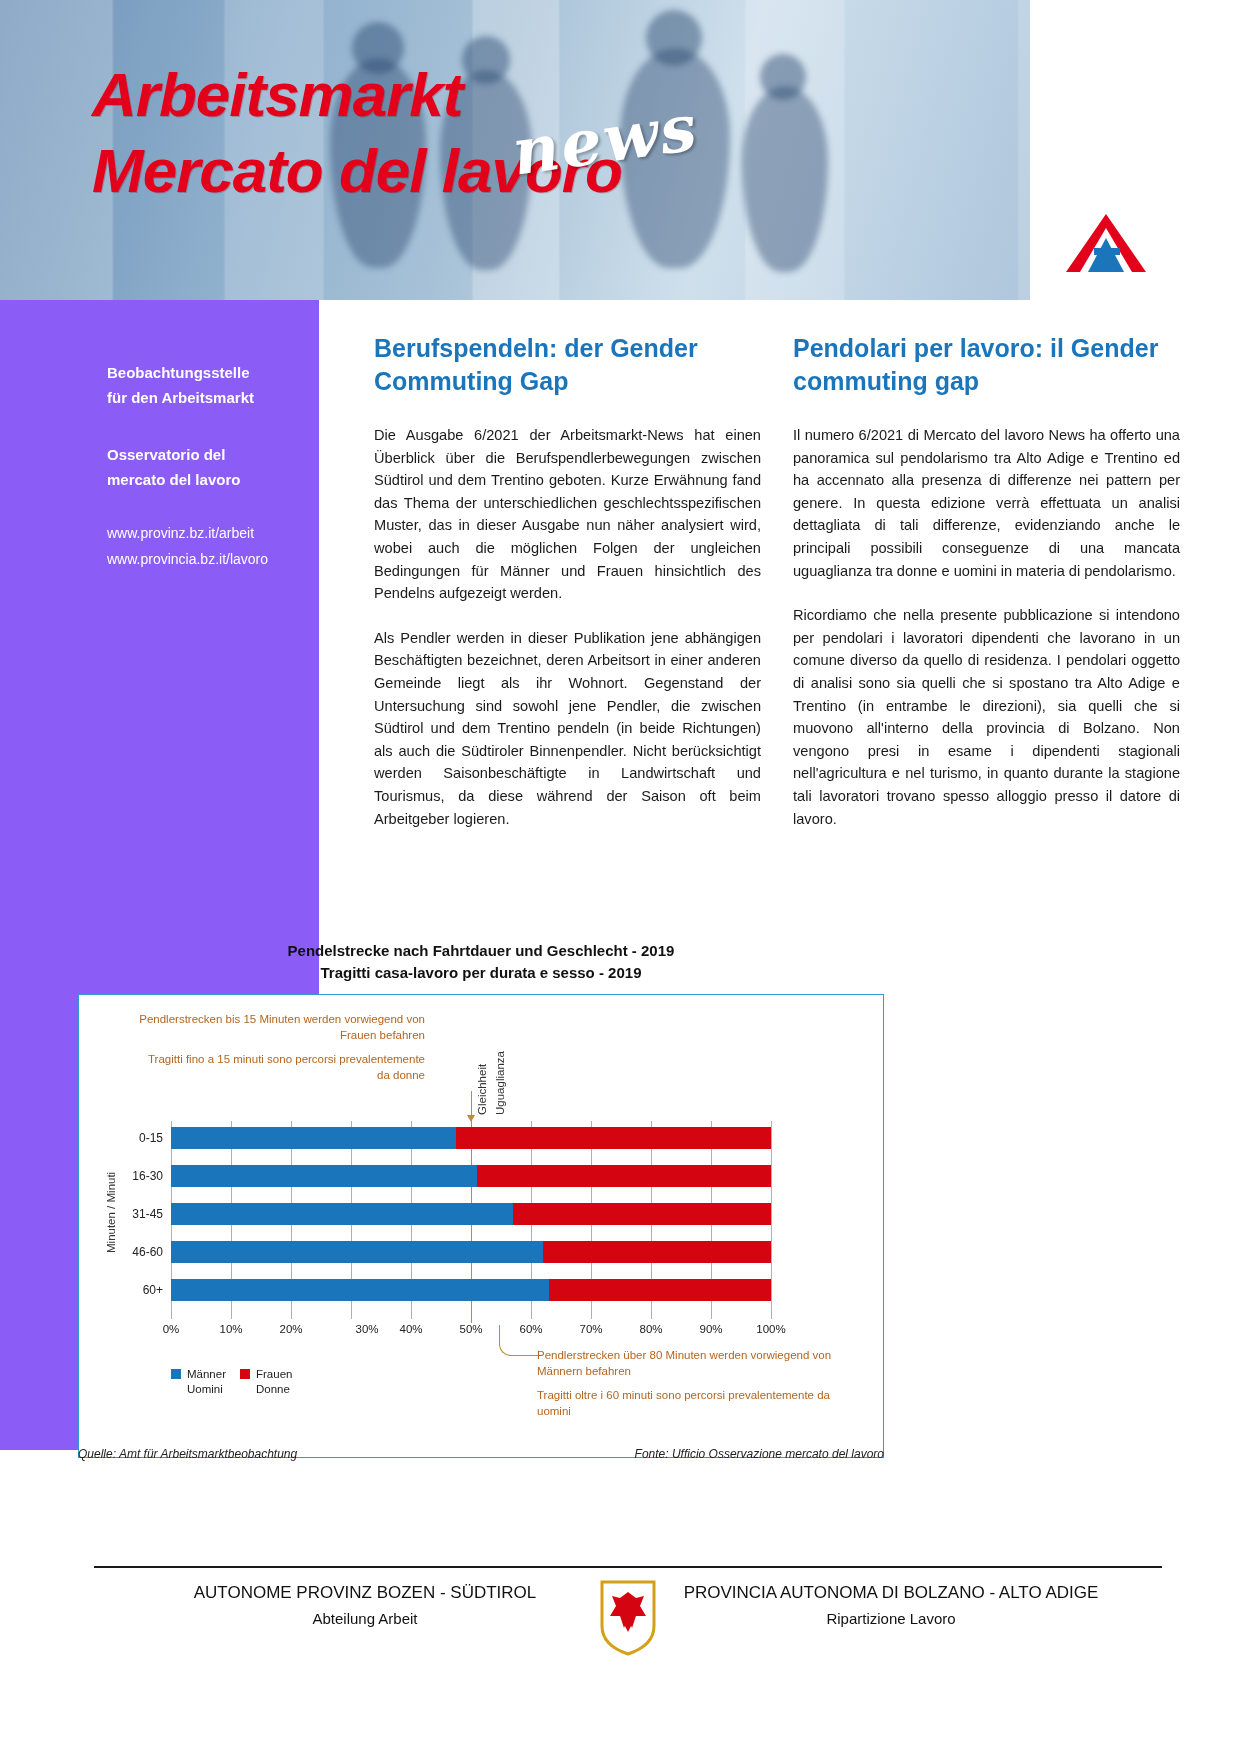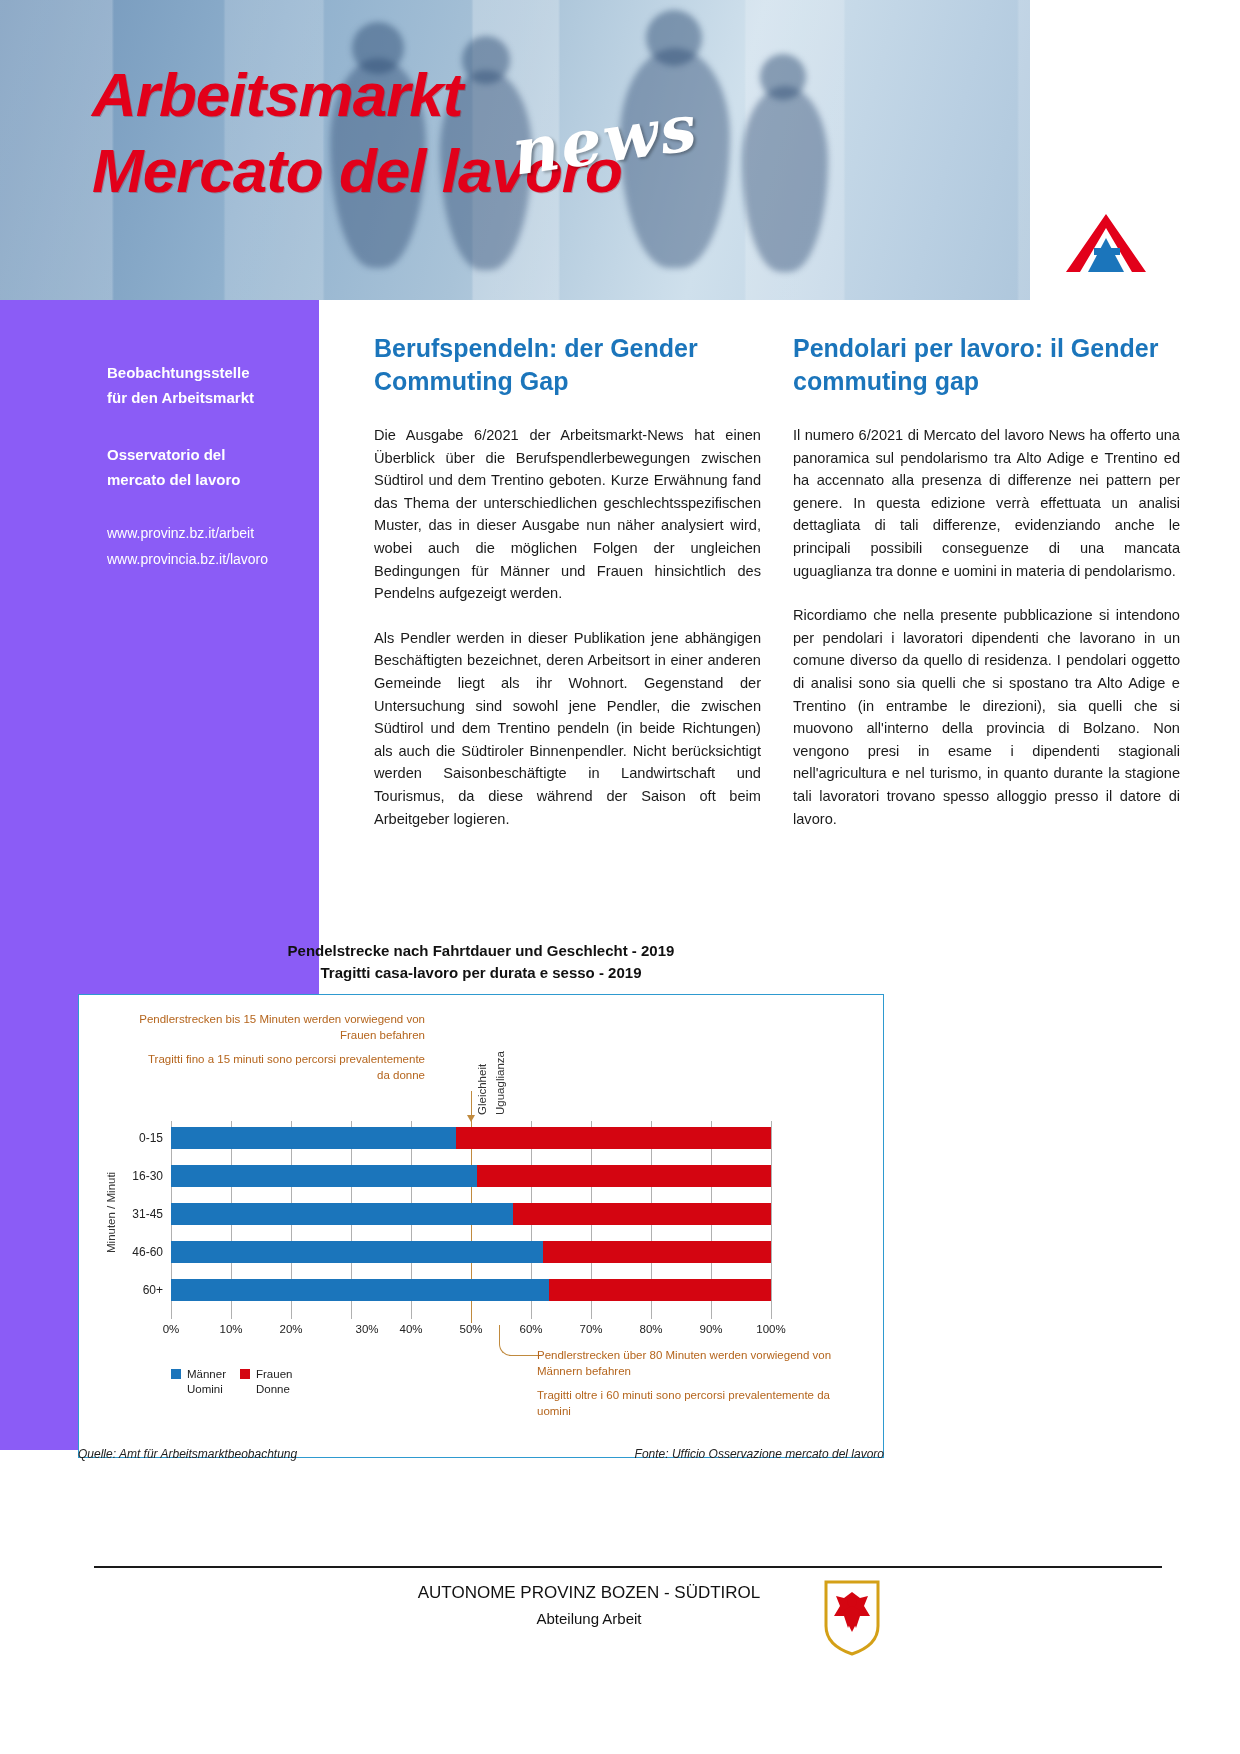--- a/index.html
+++ b/index.html
@@ -510,14 +510,18 @@
       <div class="f-sub">Abteilung Arbeit</div>
     </div>
     <div class="crest">
       <svg viewBox="0 0 60 76" width="60" height="76" aria-hidden="true">
         <path d="M4 2 H56 V46 C56 62 42 70 30 74 C18 70 4 62 4 46 Z" fill="#ffffff" stroke="#d4a017" stroke-width="3"></path>
         <path d="M30 12 L38 18 L46 16 L42 26 L48 36 L38 36 L34 48 L30 38 L26 48 L22 36 L12 36 L18 26 L14 16 L22 18 Z" fill="#d40511"></path>
         <circle cx="30" cy="22" r="5" fill="#d40511"></circle>
         <path d="M22 30 L30 26 L38 30 L34 44 L30 52 L26 44 Z" fill="#d40511"></path>
       </svg>
     </div>
+    <div class="f-right">
+      <div class="f-main">PROVINCIA AUTONOMA DI BOLZANO - ALTO ADIGE</div>
+      <div class="f-sub">Ripartizione Lavoro</div>
+    </div>
   </div>
 </div>
 
 </body></html>

